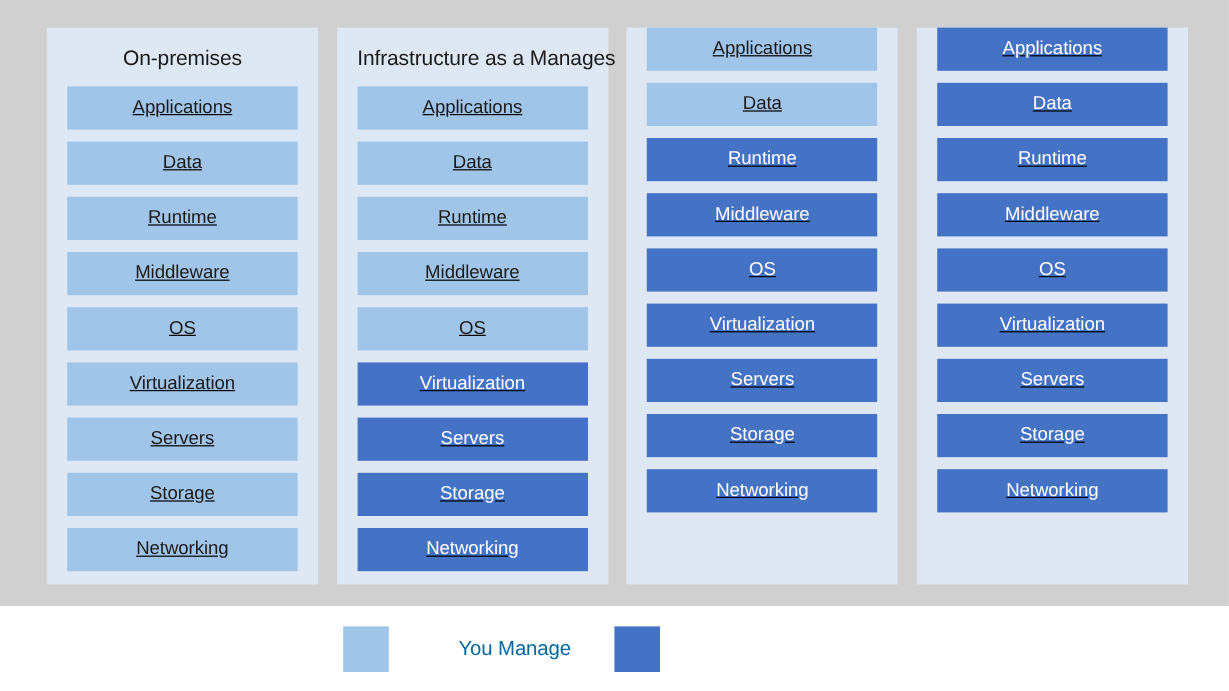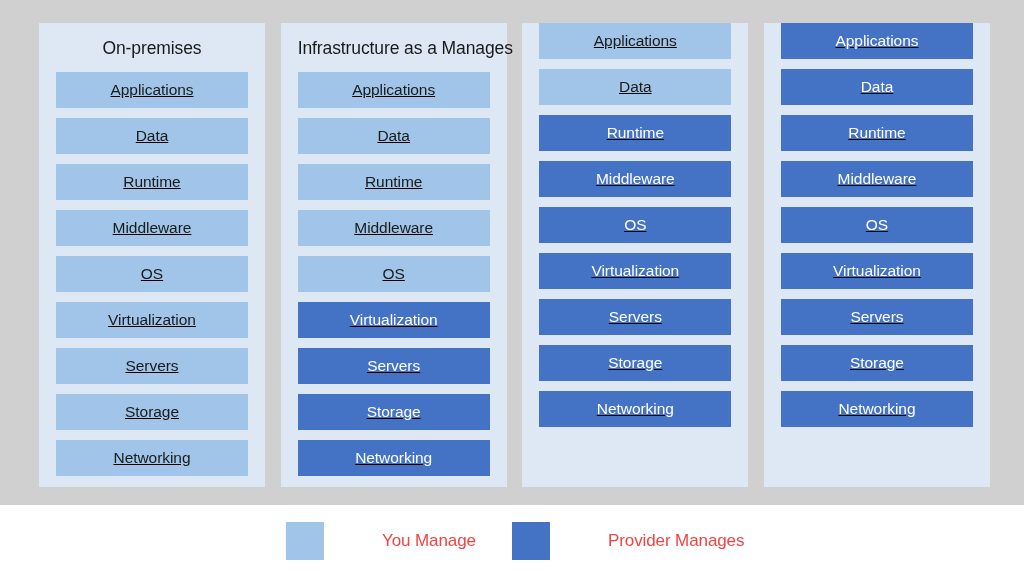--- a/index.html
+++ b/index.html
@@ -103,21 +103,21 @@
   .legend-item.item-1 { left: 512px; }
 
   .legend-swatch {
     width: 38px;
     height: 38px;
     flex: none;
   }
 
   .legend-label {
     font-size: 17px;
-    color: #ef4444;
+    color: #0369a1;
     margin-left: 58px;
     white-space: nowrap;
     letter-spacing: -0.1px;
     text-align: center;
   }
 </style>
 </head>
 <body>
 
 <div id="diagram-root">
@@ -179,17 +179,16 @@
       </div>
     </div>
 
   <div class="legend">
       <div class="legend-item item-0">
         <span class="legend-swatch" style="background: rgb(160, 197, 232);"></span>
         <span class="legend-label">You Manage</span>
       </div>
       <div class="legend-item item-1">
         <span class="legend-swatch" style="background: rgb(68, 114, 196);"></span>
-        <span class="legend-label">Provider Manages</span>
       </div>
     </div>
 
 </div>
 
 </body></html>

